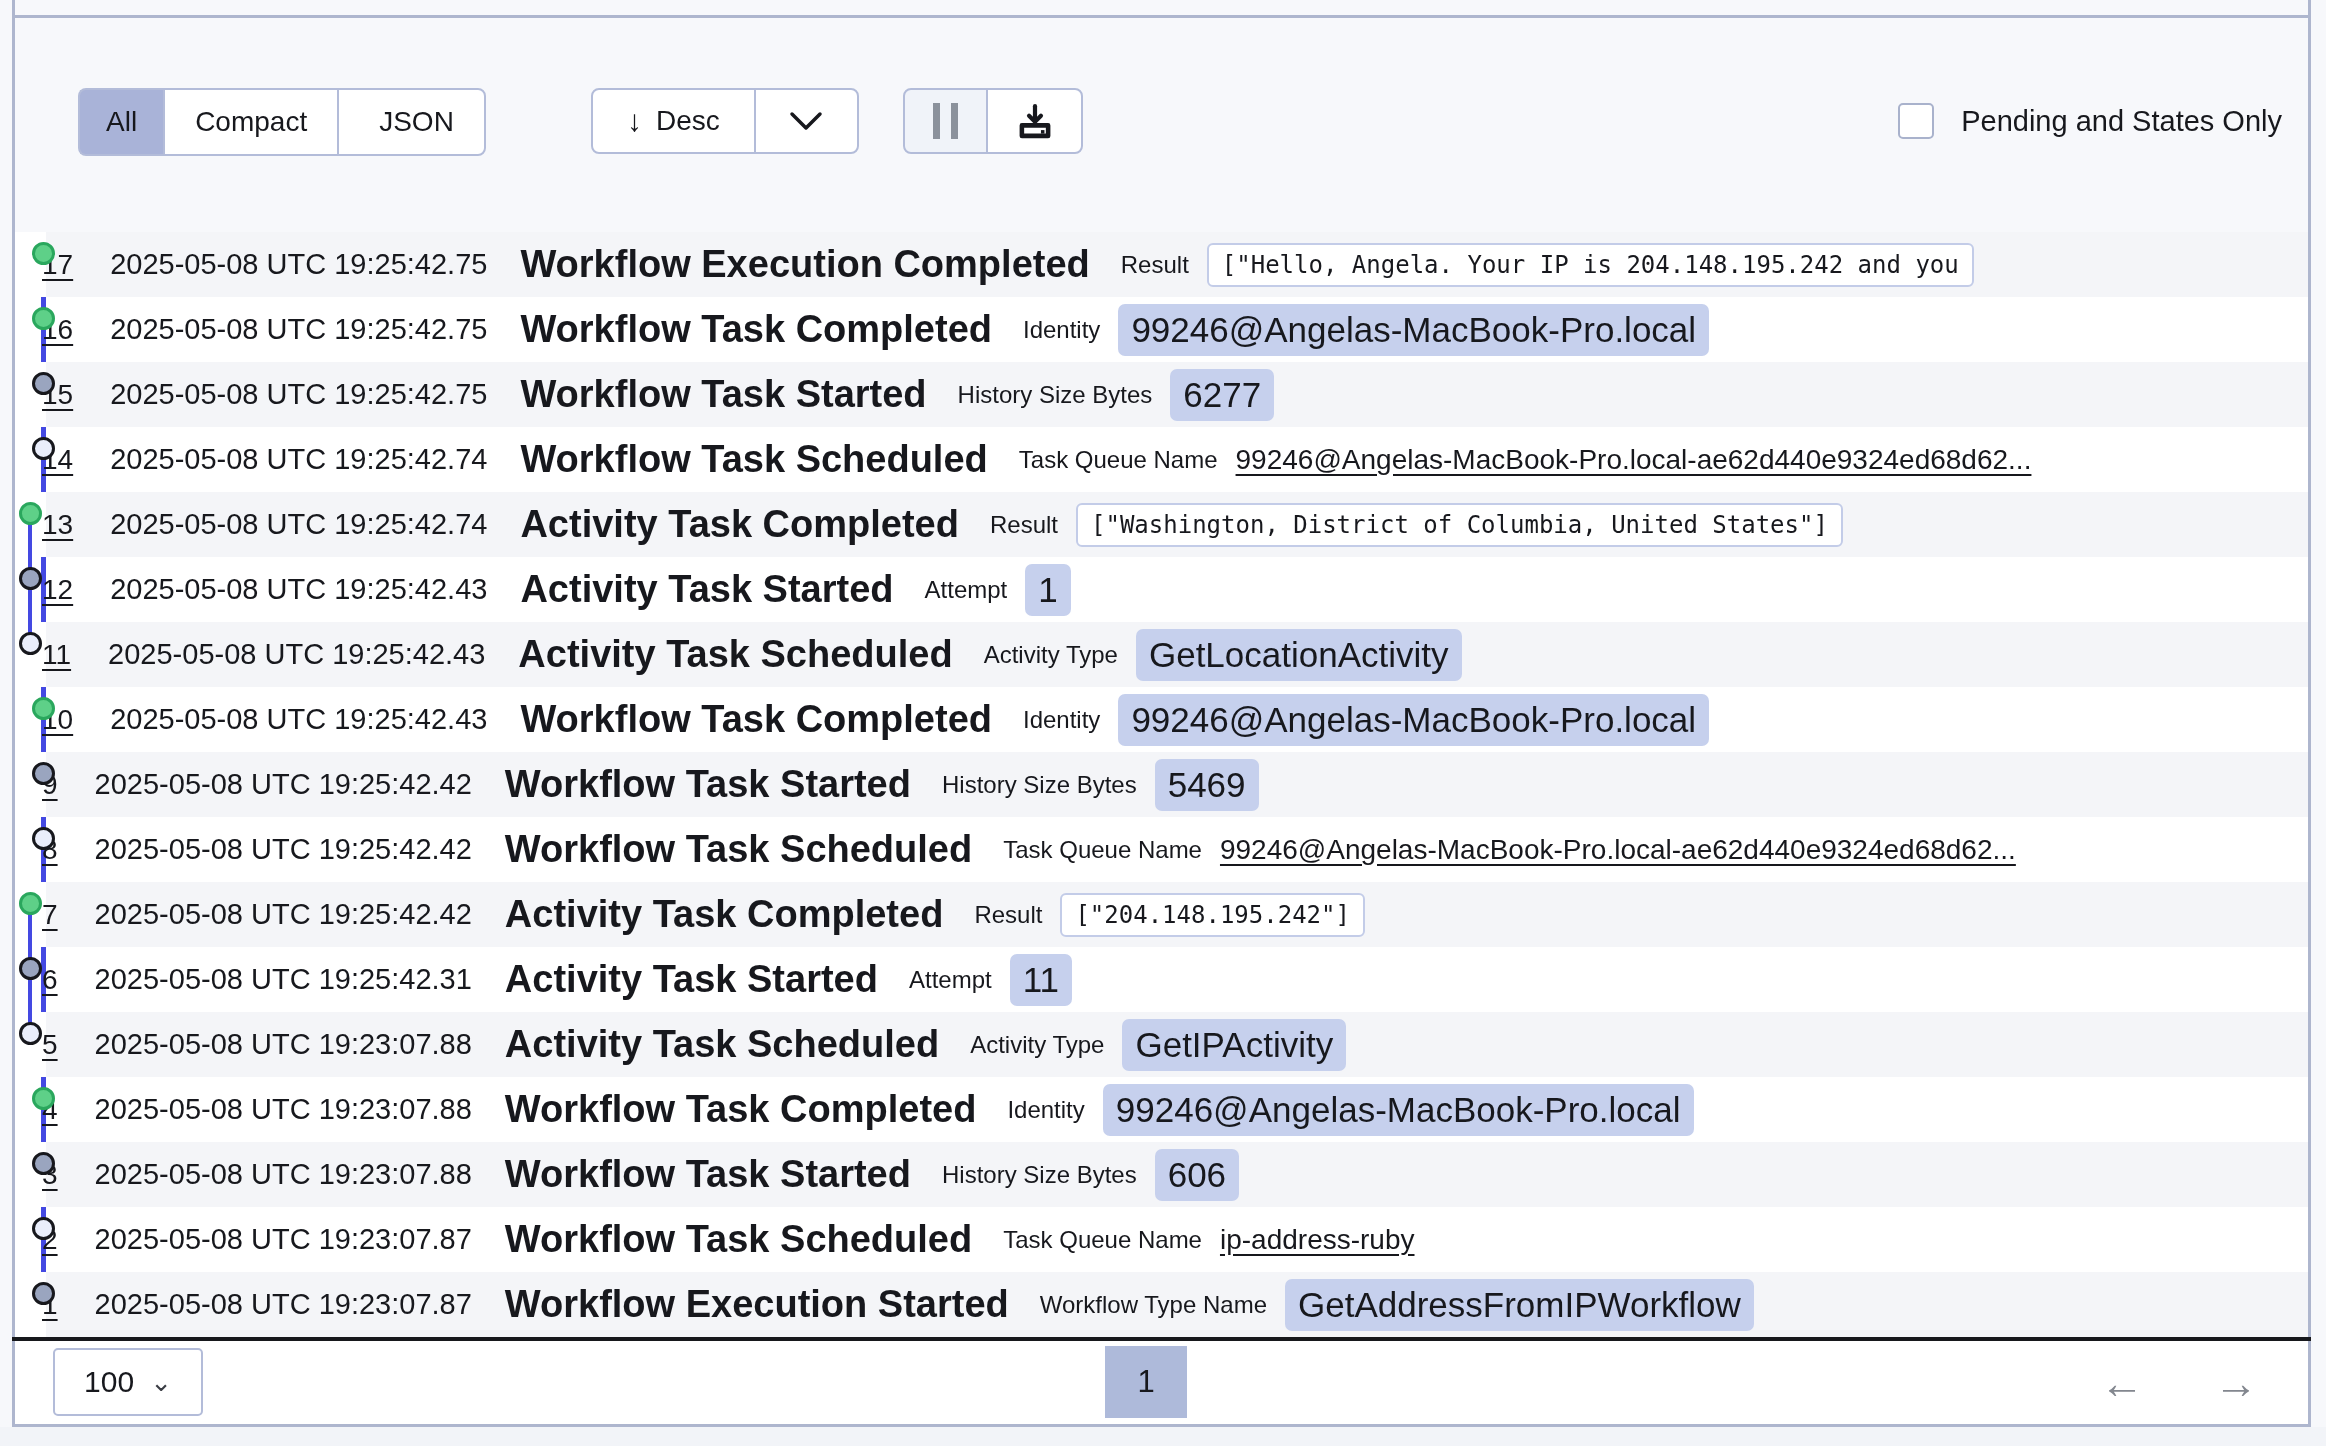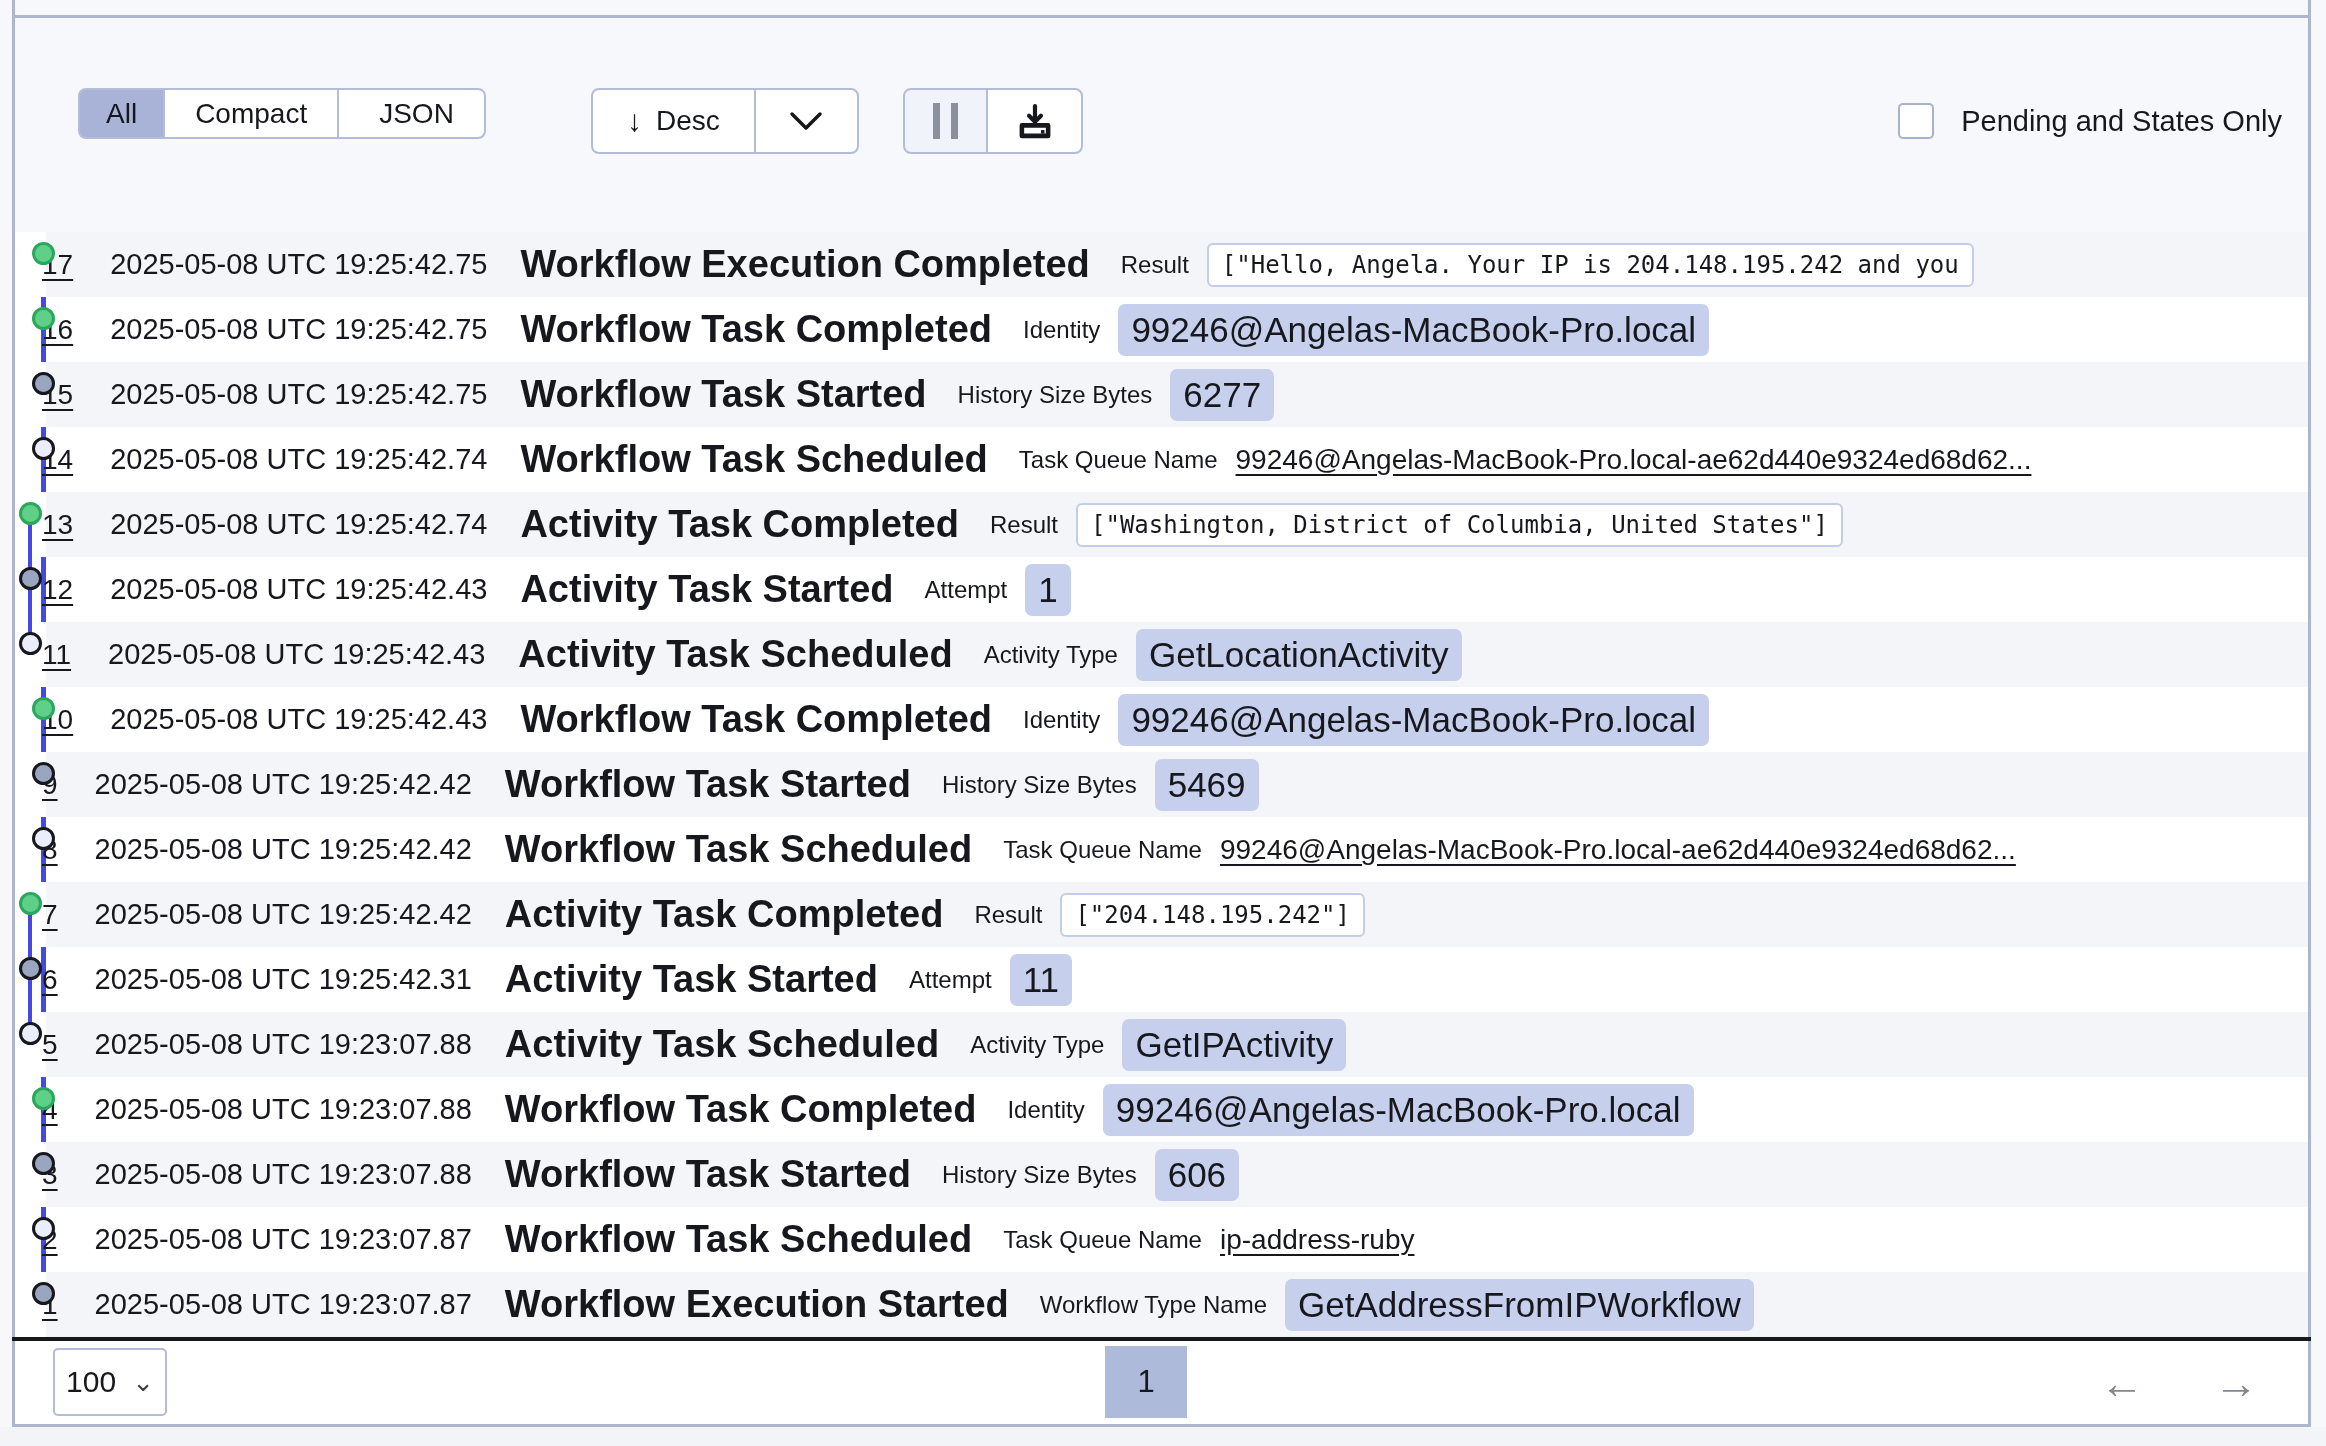--- a/index.html
+++ b/index.html
@@ -11,21 +11,21 @@
   .right-border{position:absolute;left:2308px;top:0;width:3px;height:1427px;background:var(--panel-border,#aeb6ce);}
   .top-rule{position:absolute;left:15px;top:15px;width:2293px;height:3px;background:var(--panel-border,#aeb6ce);}
   .bottom-rule{position:absolute;left:12px;top:1424px;width:2299px;height:3px;background:var(--panel-border,#aeb6ce);}
   .below-strip{position:absolute;left:0;top:1427px;width:2326px;height:19px;background:#f2f4f8;}
 
   
   .toolbar{position:absolute;left:15px;top:18px;width:2293px;height:214px;}
   .btn{box-sizing:border-box;display:flex;align-items:center;justify-content:center;
        background:#fff;border:2px solid var(--button-border,#b3bcd9);font-family:inherit;
        color:var(--ink,#17181d);font-size:28px;cursor:pointer;padding:0;}
-  .view-group{position:absolute;left:63px;top:70px;height:51px;display:flex;}
+  .view-group{position:absolute;left:63px;top:70px;height:68px;display:flex;}
   .view-group .btn{border-right-width:0;padding:0 30px;}
   .view-group .btn:first-child{border-radius:8px 0 0 8px;padding:0 26px;}
   .view-group .btn:last-child{border-right-width:2px;border-radius:0 8px 8px 0;padding-left:40px;}
   .view-group .btn.selected{background:var(--selected-tab-bg,#a9b3d8);}
 
   .sort-group{position:absolute;left:576px;top:70px;height:66px;display:flex;}
   .sort-btn{border-radius:8px 0 0 8px;padding:0 34px;gap:14px;border-right-width:1px;}
   .sort-caret{width:104px;border-left-width:1px;border-radius:0 8px 8px 0;}
   .glyph-arrow{font-size:30px;line-height:1;}
 
@@ -58,21 +58,21 @@
   .attr-label{font-size:24px;margin-right:18px;white-space:nowrap;}
   .attr-value{white-space:nowrap;}
   .val-badge{font-size:35px;background:var(--badge-bg,#c6d0ed);border-radius:7px;padding:6px 13px;}
   .val-code{font-family:"DejaVu Sans Mono","Liberation Mono",monospace;font-size:24px;
             border:2px solid var(--code-border,#c3cce8);border-radius:6px;padding:6px 13px;background:#fff;}
   .val-link{font-size:28px;text-decoration:underline;text-underline-offset:5px;color:var(--ink,#17181d);cursor:pointer;}
 
   
   .dark-sep{position:absolute;left:12px;top:1337px;width:2299px;height:4px;background:var(--separator-dark,#17181c);}
   .footer{position:absolute;left:15px;top:1341px;width:2293px;height:83px;background:#fff;}
-  .page-size{position:absolute;left:38px;top:7px;width:114px;height:68px;border-radius:5px;gap:16px;font-size:30px;}
+  .page-size{position:absolute;left:38px;top:7px;width:150px;height:68px;border-radius:5px;gap:16px;font-size:30px;}
   .page-size .caret{font-size:26px;line-height:0.5;color:#3a3d44;}
   .page-chip{position:absolute;left:1090px;top:5px;width:82px;height:72px;display:flex;align-items:center;justify-content:center;
              background:var(--page-chip-bg,#aebada);border:none;font-family:inherit;font-size:31px;color:var(--ink,#17181d);cursor:pointer;}
   .pager-arrows{position:absolute;right:44px;top:0;height:83px;display:flex;align-items:center;gap:58px;}
   .pager-arrows .arrow{border:none;background:transparent;font-size:44px;color:#83878f;cursor:pointer;font-family:inherit;line-height:1;}
 
   svg{display:block;}
 </style>
 </head>
 <body>

